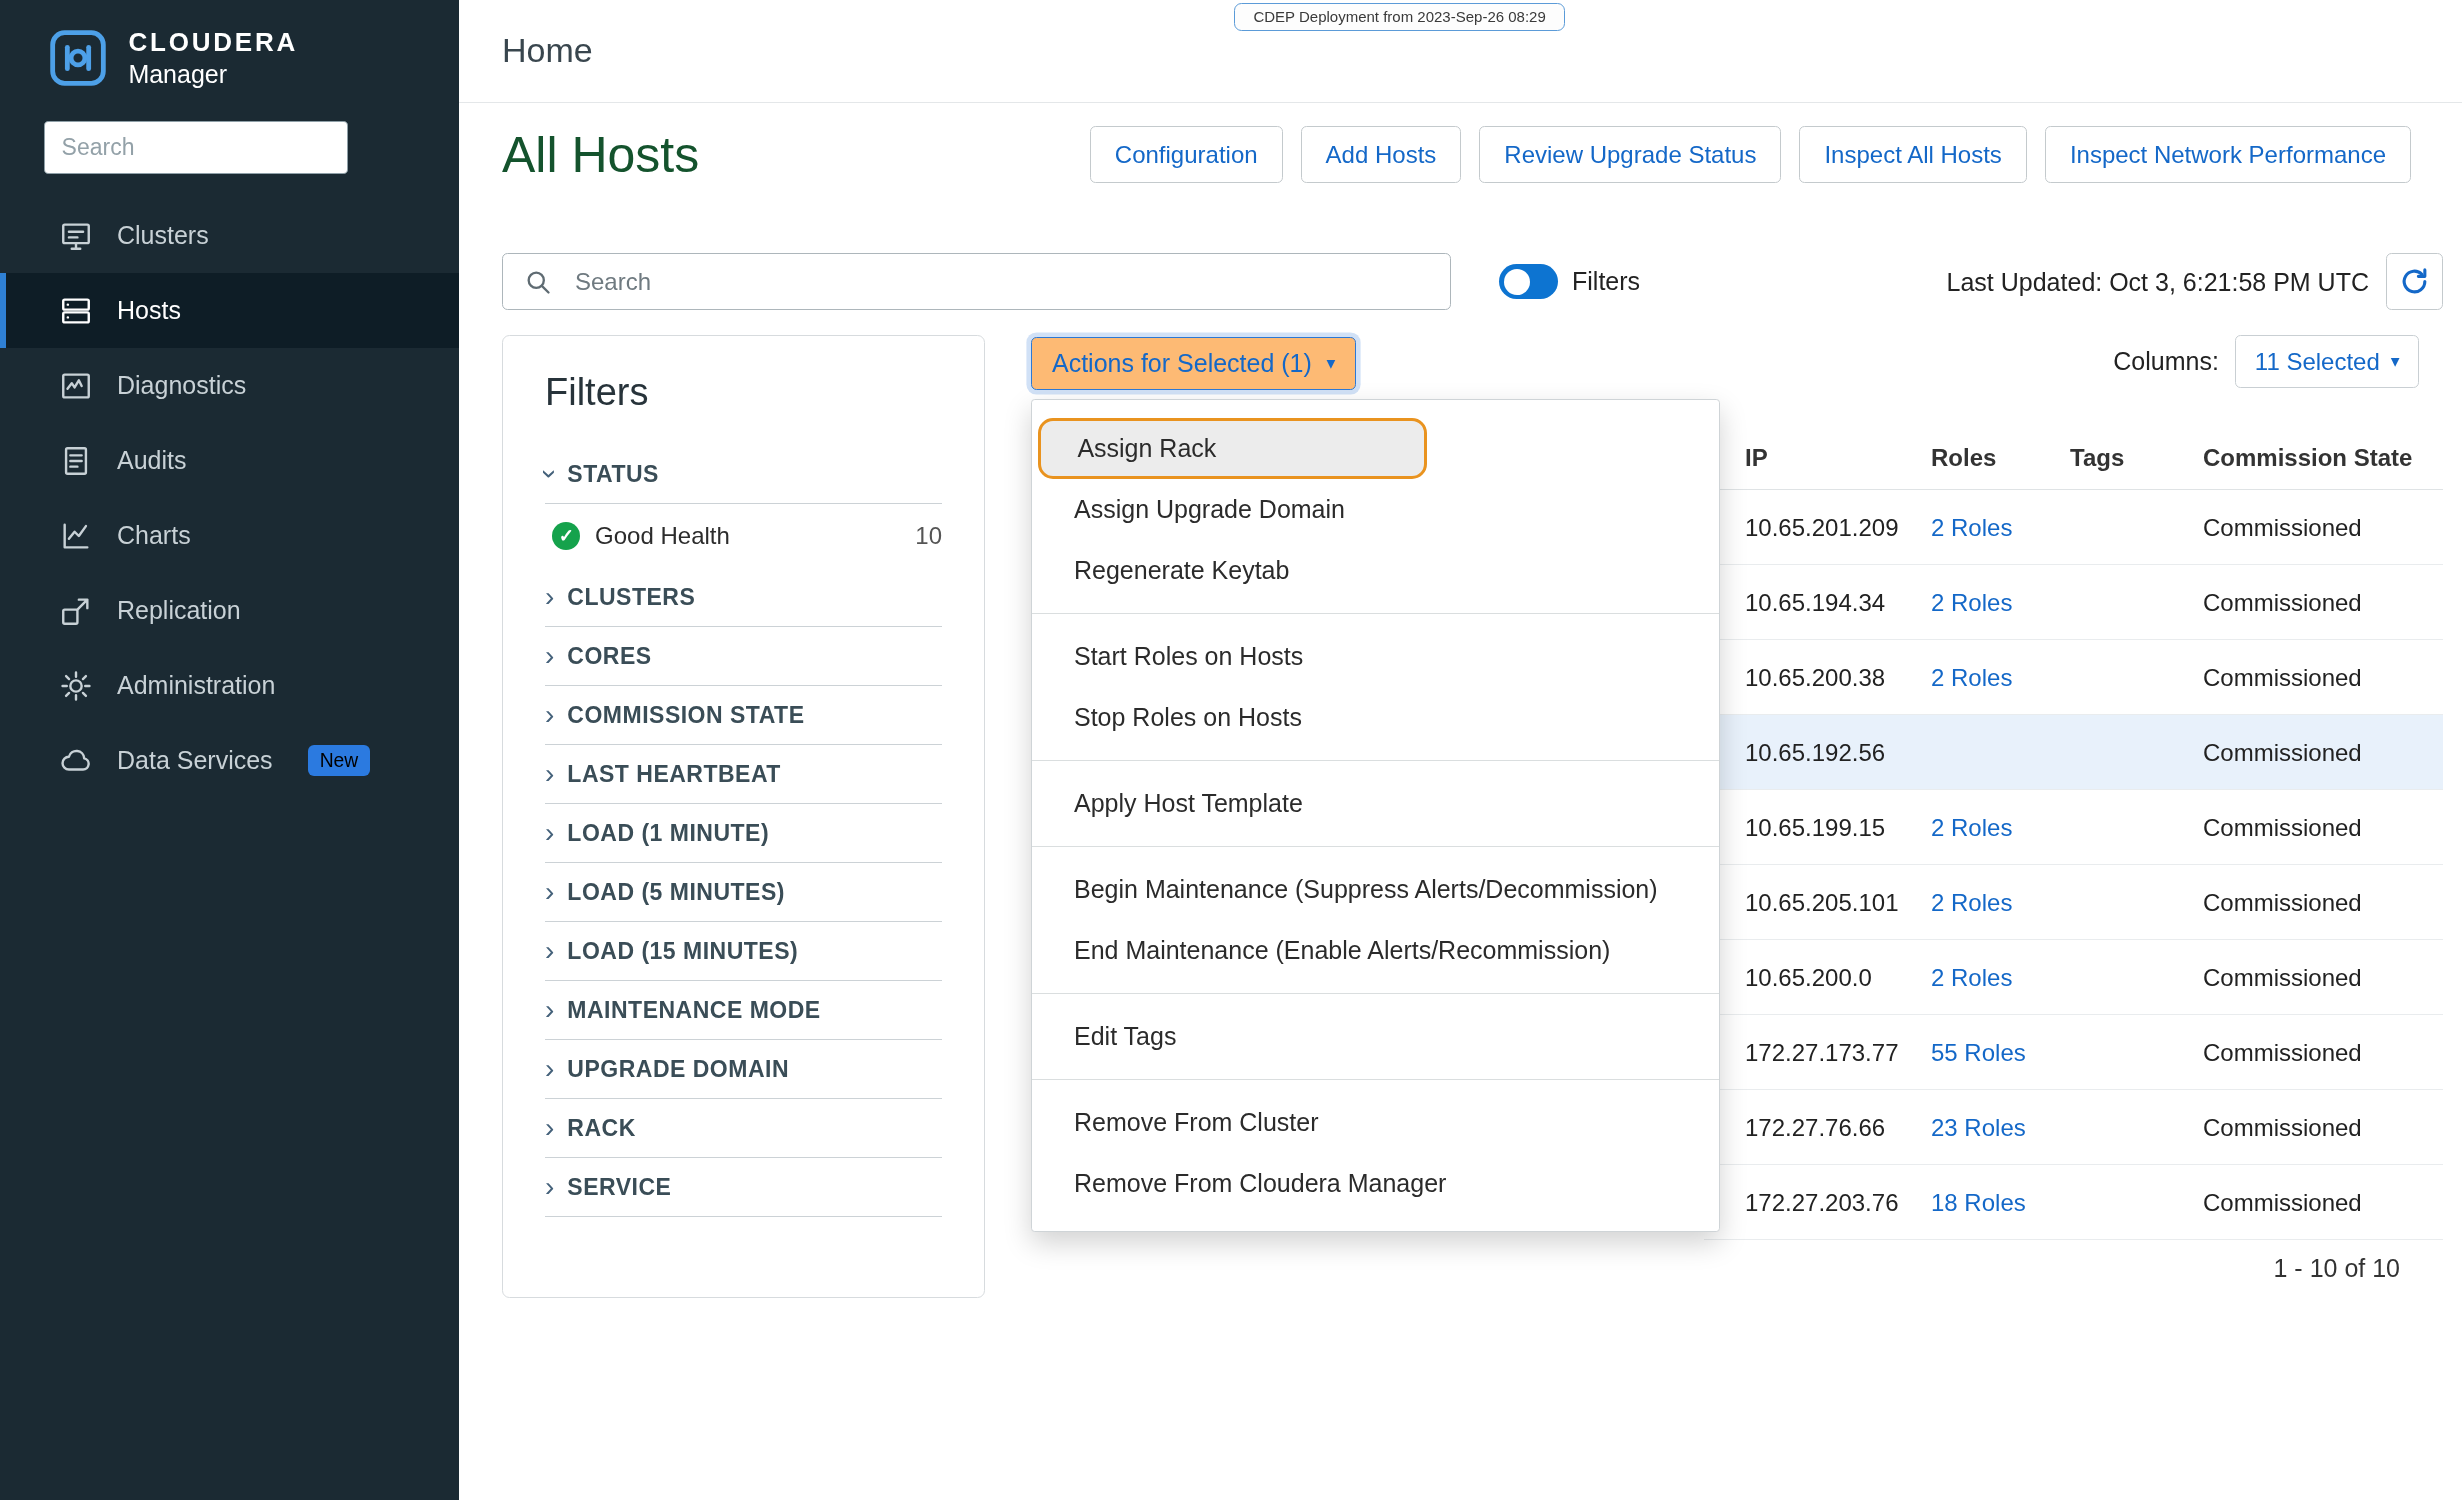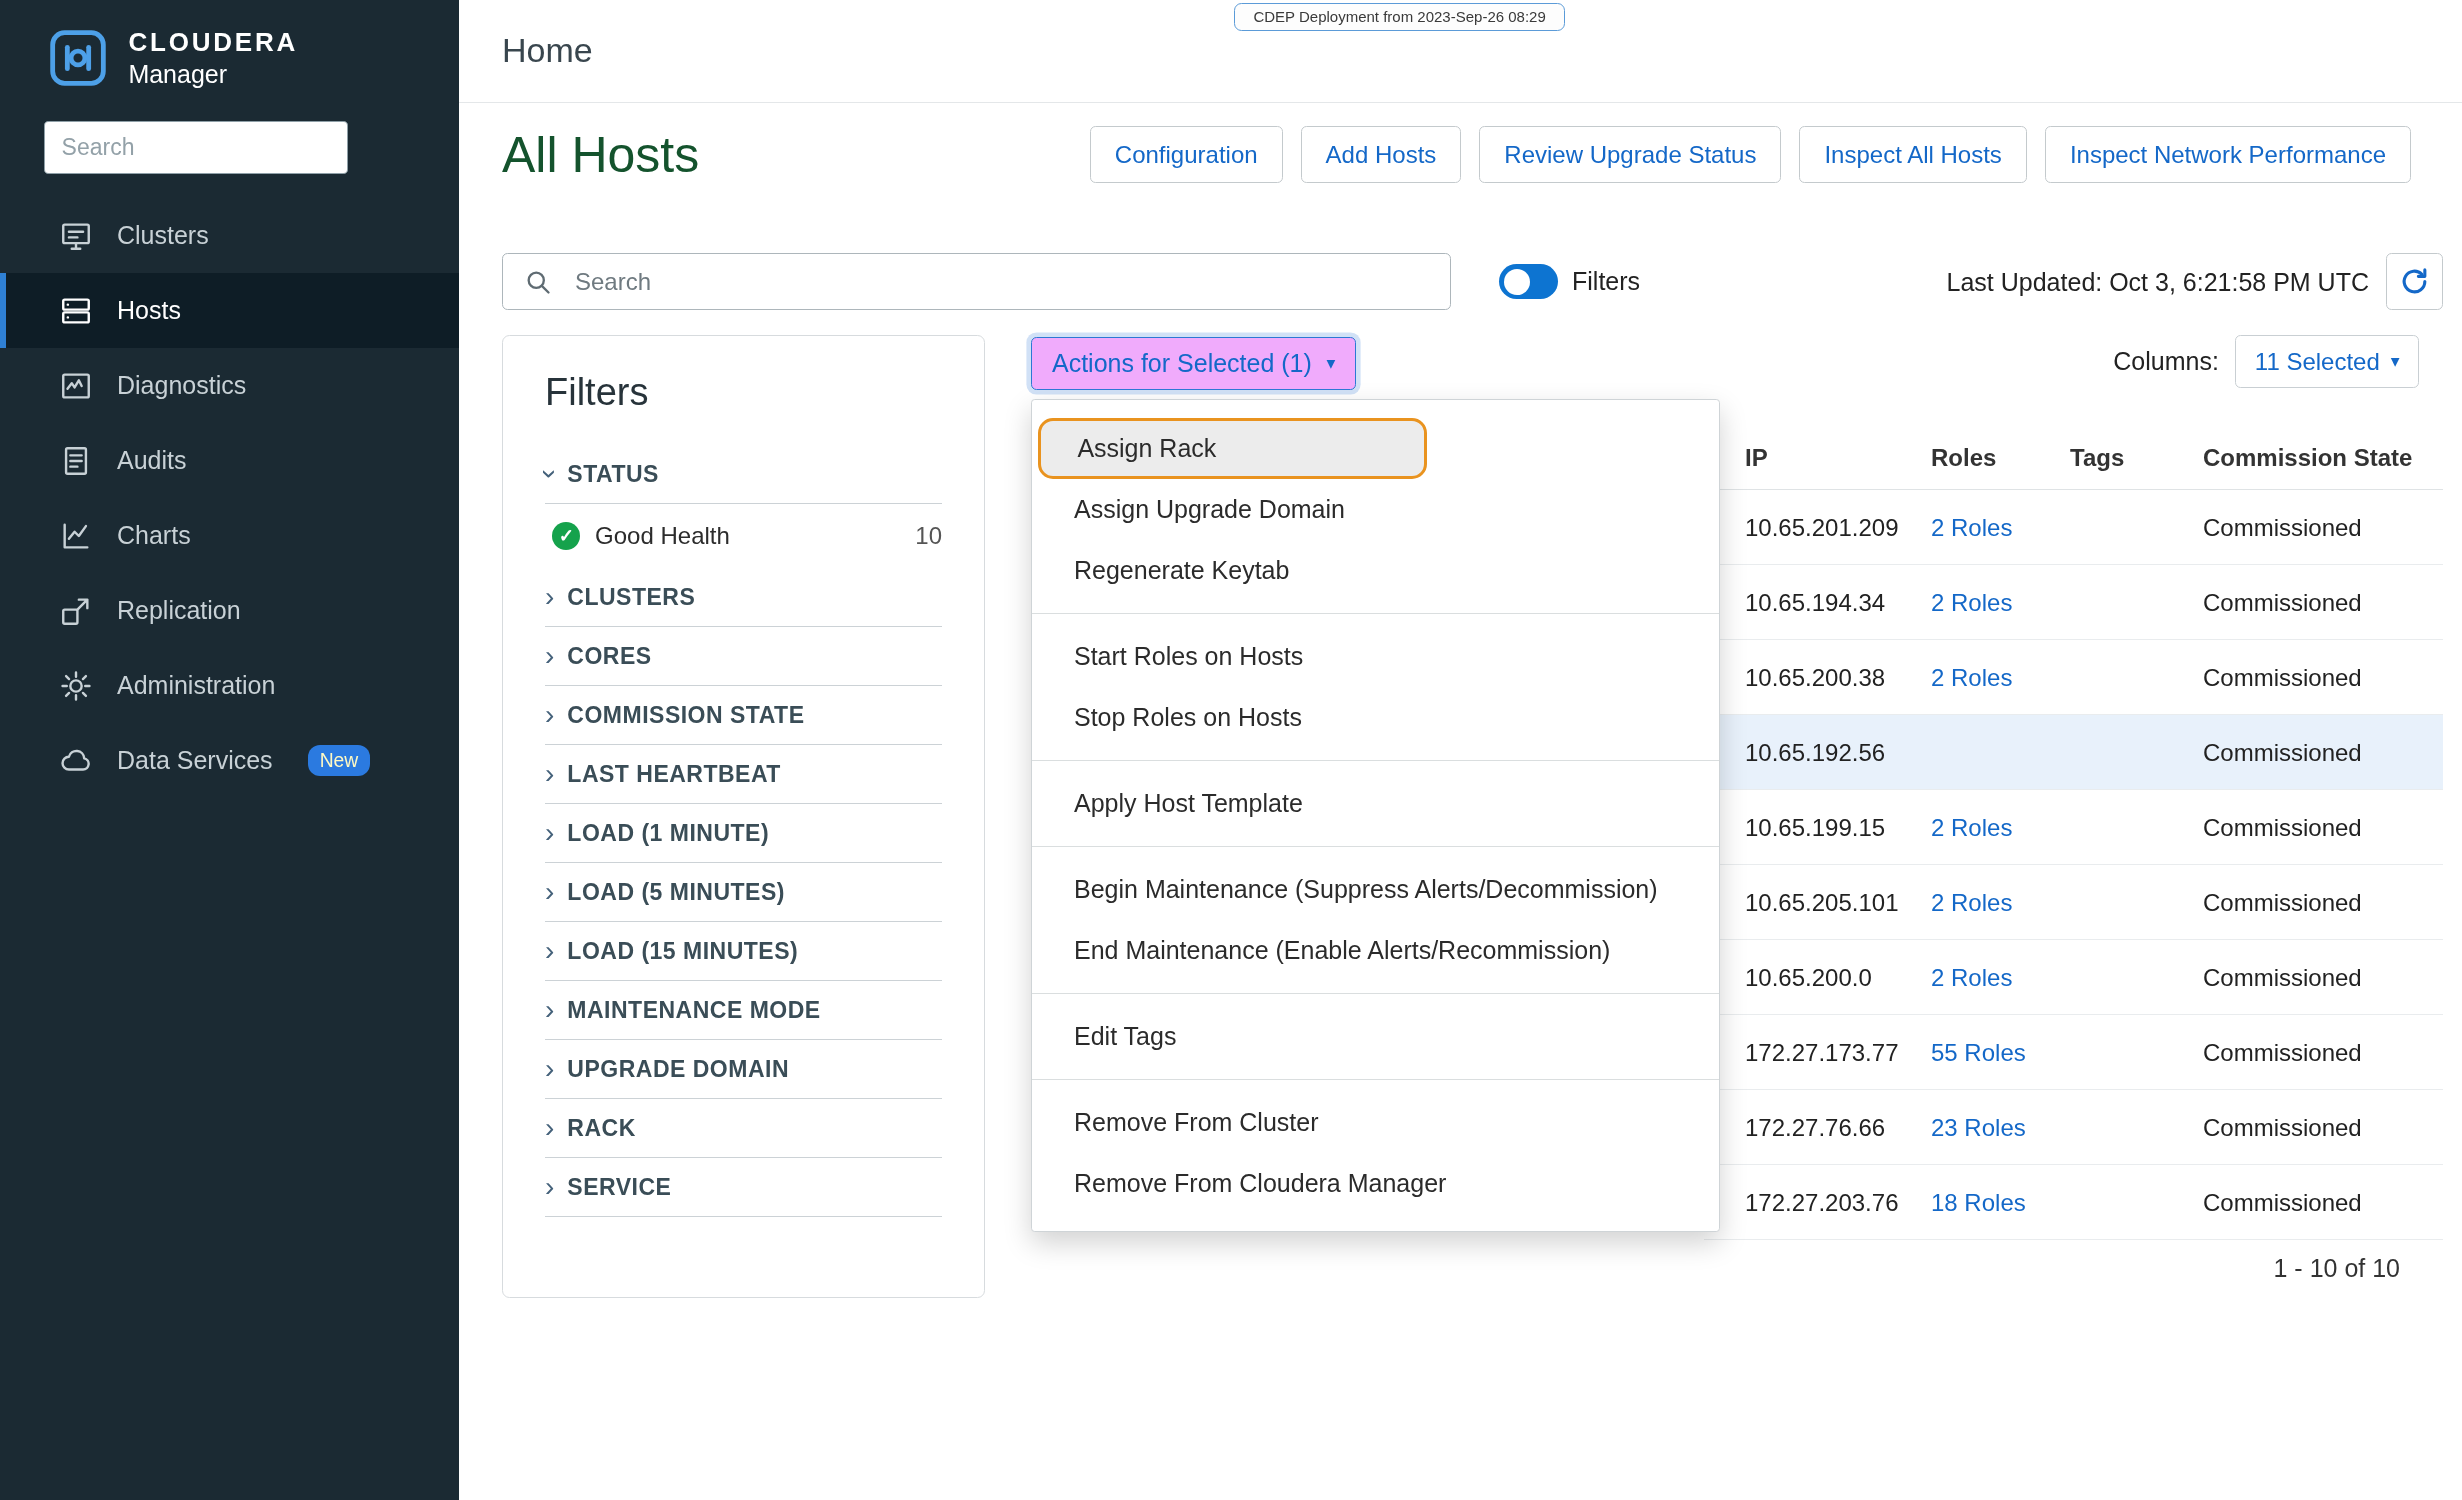--- a/index.html
+++ b/index.html
@@ -17,21 +17,21 @@
   .side-search{margin:31px 0 0 44px;width:304px;height:53px;border-radius:4.6px;border:0.9px solid #8fa0a8;
        background:#fff;font-size:23px;padding:0 16.6px;color:#333;outline:none}
   .side-search::placeholder{color:#93a1a8}
   #nav{margin-top:24px}
   .nav-item{position:relative;height:75px;display:flex;align-items:center;gap:24px;padding-left:59px;
        color:#c8d1d6;font-size:25px;cursor:pointer}
   .nav-item svg{width:34px;height:34px;flex:0 0 34px;stroke:currentColor;fill:none;
        stroke-width:1.7;stroke-linecap:round;stroke-linejoin:round}
   .nav-item.active{background:#0e1d26;color:#fff}
   .nav-item.active::before{content:"";position:absolute;left:0;top:0;bottom:0;width:5.5px;background:#2f80d4}
-  .badge-new{background:#2b7ae0;color:#fef9c3;font-size:19.3px;padding:4.6px 12px;border-radius:12px;margin-left:11px}
+  .badge-new{background:#2b7ae0;color:#000000;font-size:19.3px;padding:4.6px 12px;border-radius:6px;margin-left:11px}
 
   
   #main{position:absolute;left:459px;top:0;width:2004px;height:1501px;background:#fff}
   #topbar{height:103px;border-bottom:0.9px solid #e4e7e9;position:relative}
   #home{position:absolute;left:43px;top:31px;font-size:34px;color:#39464e}
   #deploy-badge{position:absolute;left:775px;top:2.8px;border:1.8px solid #5b9bd8;border-radius:7.4px;
        background:#fdfdfd;padding:4.6px 18.4px;font-size:15px;color:#3a3a3a;white-space:nowrap}
 
   #page-head{position:absolute;left:43px;right:52px;top:126px;height:57px;display:flex;align-items:center}
   #page-title{font-size:50px;color:#14532d;font-weight:400}
@@ -63,21 +63,21 @@
   .chev{font-size:28px;color:#44617a;line-height:1;display:inline-block}
   .chev.down{transform:rotate(90deg)}
   .fitem{display:flex;align-items:center;gap:14.7px;height:64px;padding-left:7.4px;cursor:pointer}
   .fitem .count{margin-left:auto;color:#555;font-size:24px}
   .good-icon{width:28px;height:28px;border-radius:50%;background:var(--good-health-green,#15a24c);color:#fff;
        display:flex;align-items:center;justify-content:center;font-size:18.4px;font-weight:bold;flex:0 0 28px}
   .fitem-label{font-size:24px;color:#2c2c2c}
 
   
   #actions-btn{position:absolute;left:572px;top:337px;height:53px;display:flex;align-items:center;gap:14.7px;
-       padding:0 20px;background:#f0abfc;border:1.8px solid #2c78d4;border-radius:5.5px;color:var(--accent-blue,#1468c8);
+       padding:0 20px;background:#fdba74;border:1.8px solid #2c78d4;border-radius:5.5px;color:var(--accent-blue,#1468c8);
        font-size:25px;box-shadow:0 0 0 4.6px rgba(44,120,212,.22);cursor:pointer;z-index:30}
   .caret{font-size:17.5px}
 
   #dropdown{position:absolute;left:572px;top:399px;width:689px;background:#fff;border:0.9px solid #cfd4d7;
        border-radius:3.7px;box-shadow:0 11px 28px rgba(0,0,0,.18);z-index:20;padding:5.5px 0}
   .dgroup{padding:12px 0}
   .dgroup + .dgroup{border-top:0.9px solid #dadedf}
   .ditem{height:61px;display:flex;align-items:center;padding-left:42px;font-size:25px;color:#2b2b2b;
        cursor:pointer;white-space:nowrap}
   .ditem.hl{background:#ececec;border:3.7px solid var(--highlight-orange,#e9931f);border-radius:15px;

